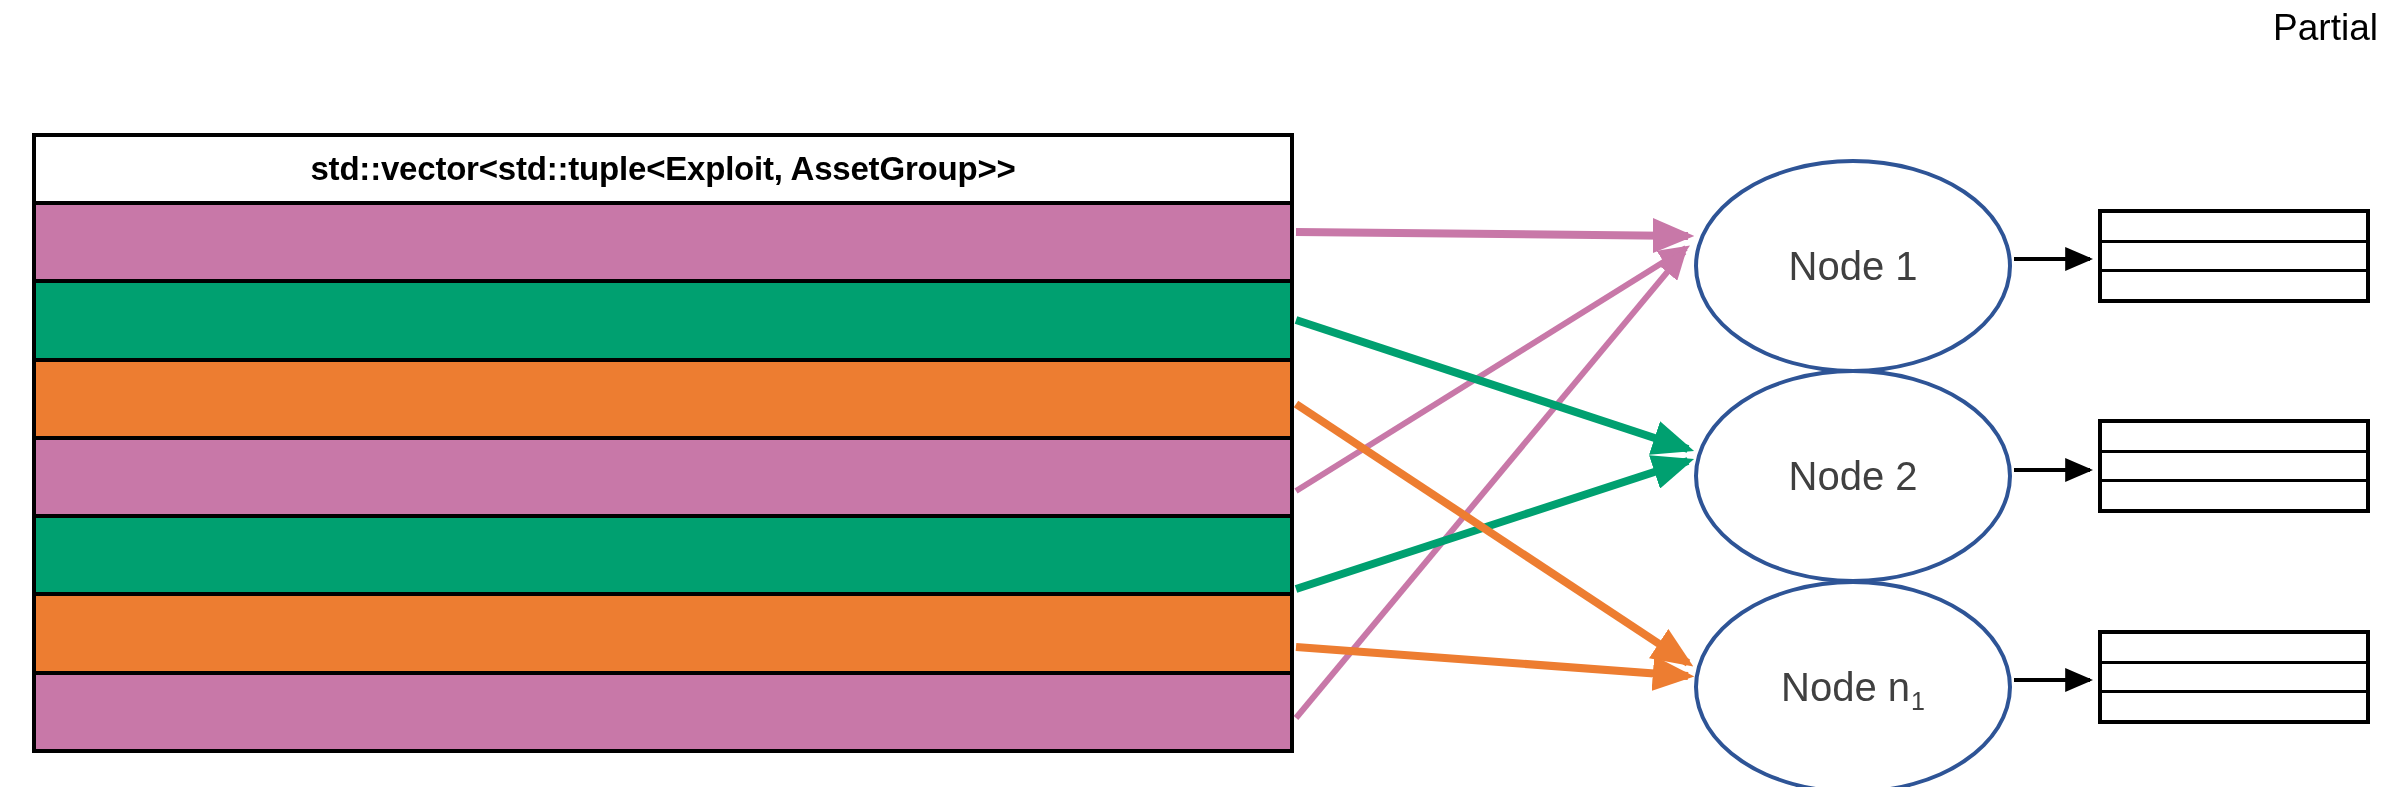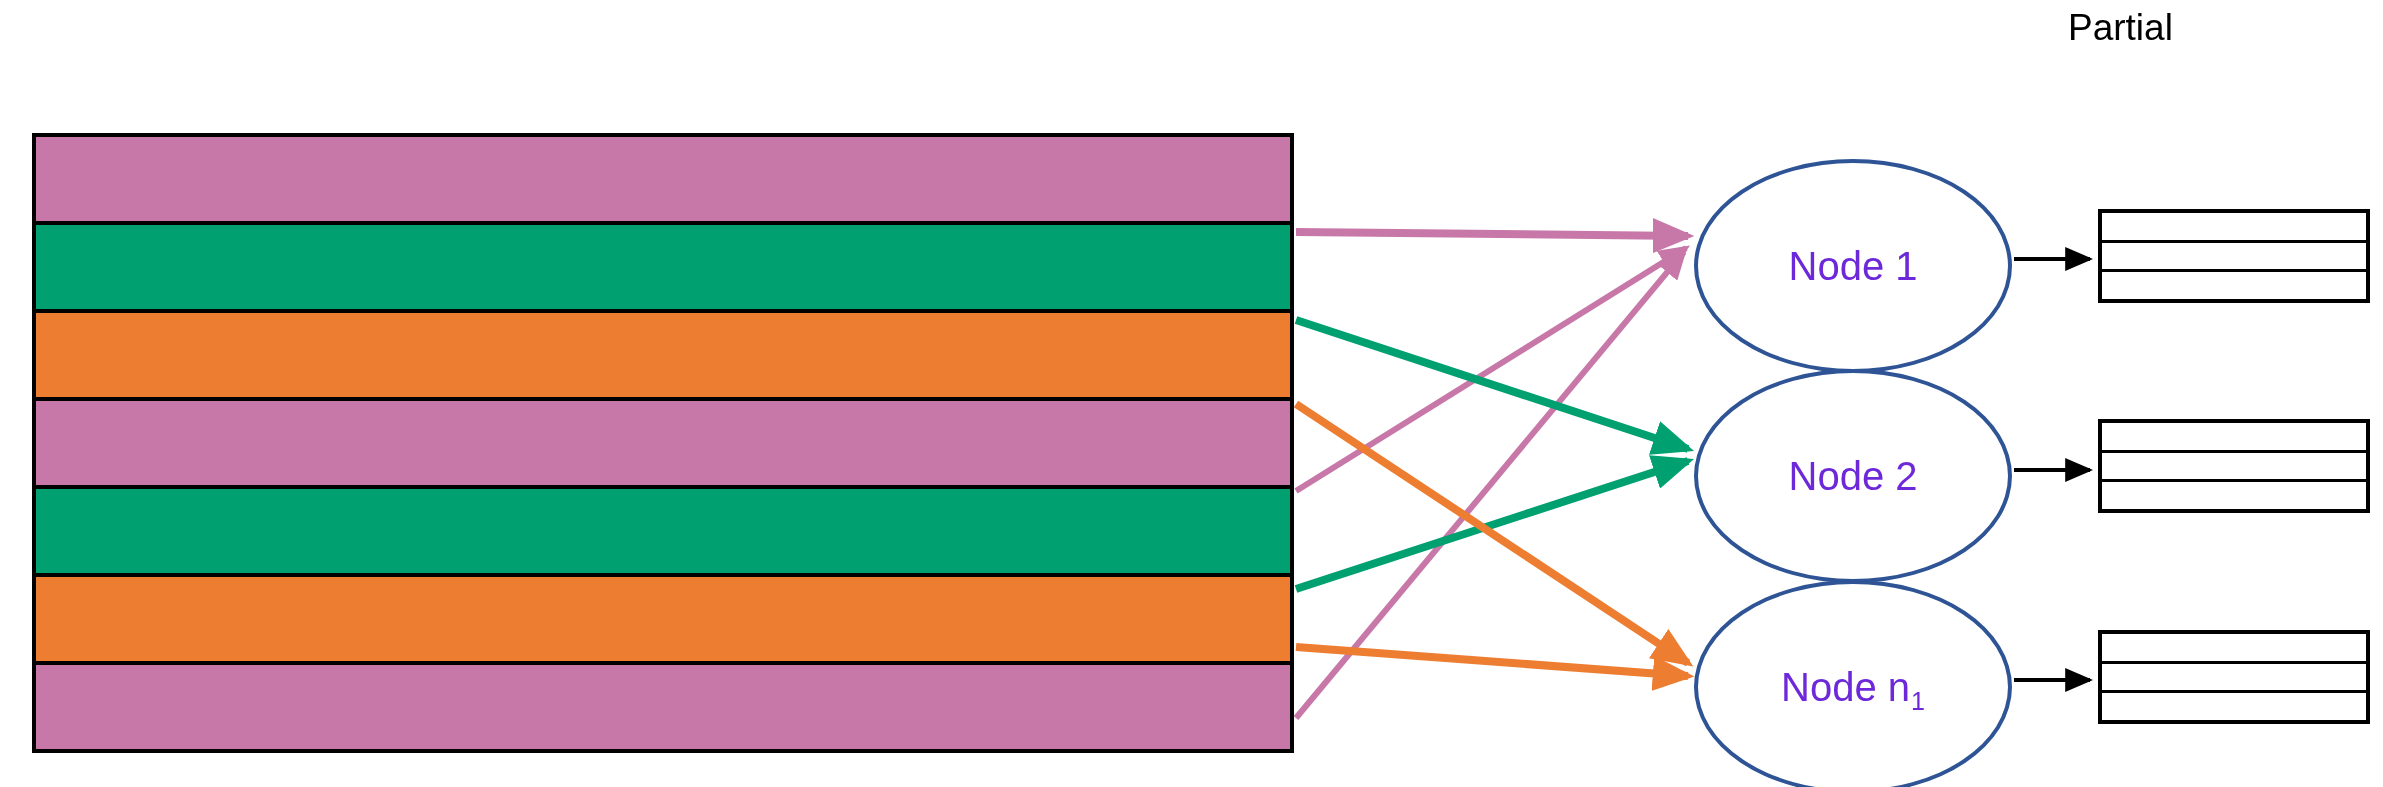--- a/index.html
+++ b/index.html
@@ -41,36 +41,36 @@
   .node-ellipse{
     position:absolute;
     width:318px;height:214px;
     box-sizing:border-box;
     border:4px solid #2E5496;
     border-radius:50%;
     background:#ffffff;
     display:flex;align-items:center;justify-content:center;
   }
   .node-ellipse .node-label{
-    font-size:40px;color:#6d28d9;white-space:nowrap;
+    font-size:40px;color:#404040;white-space:nowrap;
     line-height:1;
   }
   .node-ellipse .node-label sub{
     font-size:25px;vertical-align:baseline;position:relative;top:9px;
     margin-left:1px;
   }
   #node-1{left:1694px;top:159px;}
   #node-2{left:1694px;top:369px;}
   #node-n1{left:1694px;top:580px;}
 
   
   #paev-label{
     position:absolute;
     left:2068px;top:4px;width:310px;
-    text-align:left;
+    text-align:right;
     font-size:37px;line-height:1.28;color:#000000;
   }
 
   
   .paev-box{
     position:absolute;
     left:2098px;width:272px;height:94px;
     box-sizing:border-box;
     border:4px solid #000000;
     background:#ffffff;
@@ -87,20 +87,23 @@
 
   
   #edge-layer{position:absolute;left:0;top:0;width:2383px;height:787px;pointer-events:none;}
 </style>
 </head>
 <body>
 
 <div id="stage">
 
   <div id="vector-table">
+    <div class="vt-header">
+      <span>std::vector&lt;std::tuple&lt;Exploit, AssetGroup&gt;&gt;</span>
+    </div>
     <div class="vt-row" style="background: rgb(200, 120, 168);"></div>
     <div class="vt-row" style="background: rgb(0, 160, 112);"></div>
     <div class="vt-row" style="background: rgb(237, 125, 49);"></div>
     <div class="vt-row" style="background: rgb(200, 120, 168);"></div>
     <div class="vt-row" style="background: rgb(0, 160, 112);"></div>
     <div class="vt-row" style="background: rgb(237, 125, 49);"></div>
     <div class="vt-row" style="background: rgb(200, 120, 168);"></div>
   </div>
 
   <svg id="edge-layer" width="2383" height="787" viewBox="0 0 2383 787" xmlns="http://www.w3.org/2000/svg">

